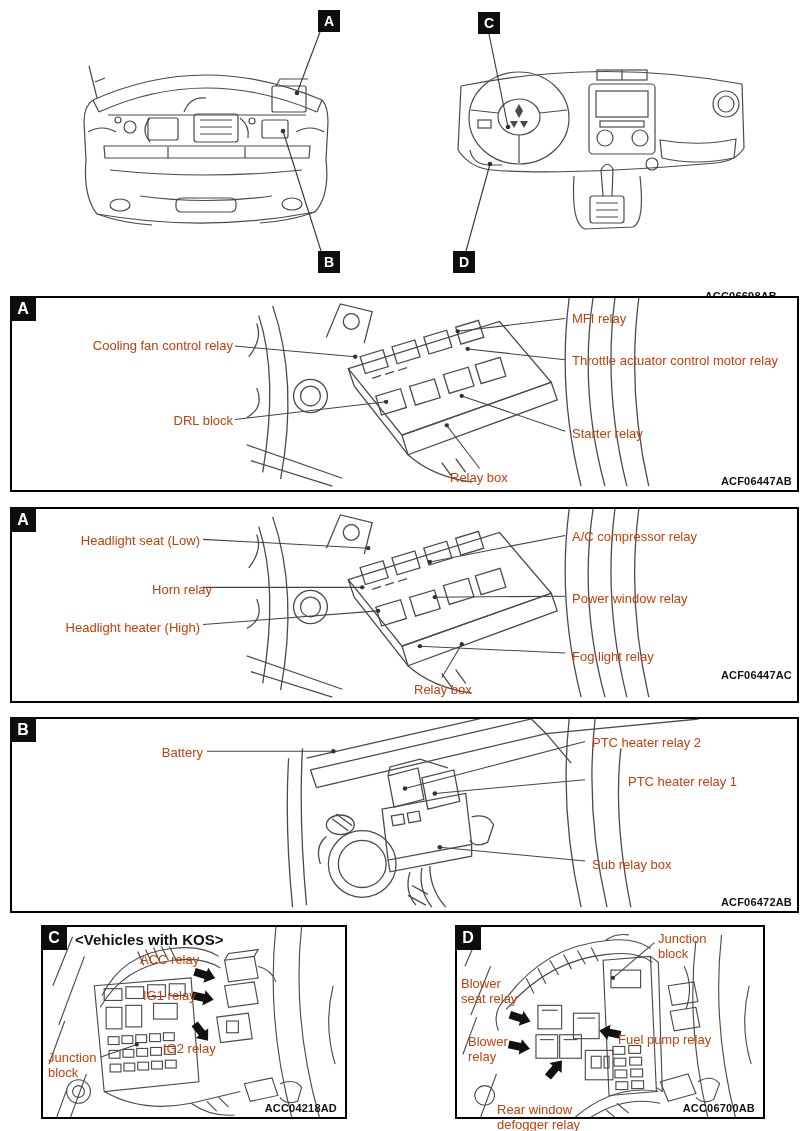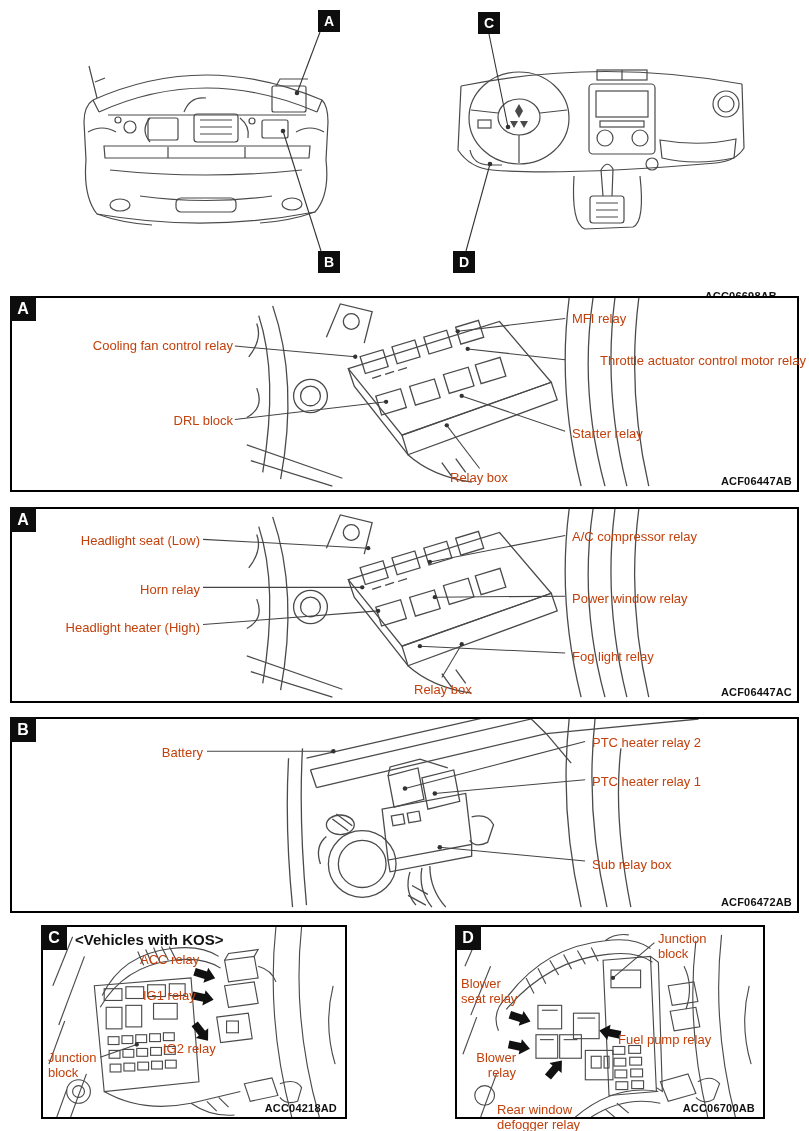--- a/index.html
+++ b/index.html
@@ -145,21 +145,21 @@
       <circle cx="448" cy="34" r="2.2"></circle>
         <circle cx="458" cy="52" r="2.2"></circle>
       <circle cx="452" cy="100" r="2.2"></circle>
         <circle cx="437" cy="130" r="2.2"></circle>
     </g>
   </svg>
   <div class="tag pt">A</div>
   <div class="lbl nw ra" style="left:30px;top:41px;width:191px;">Cooling fan control relay</div>
   <div class="lbl nw ra" style="left:30px;top:116px;width:191px;">DRL block</div>
   <div class="lbl nw" style="left:560px;top:14px;">MFI relay</div>
-  <div class="lbl nw" style="left:560px;top:56px;margin-left:28px;">Throttle actuator control motor relay</div>
+  <div class="lbl nw" style="left:560px;top:56px;">Throttle actuator control motor relay</div>
   <div class="lbl nw" style="left:560px;top:129px;">Starter relay</div>
   <div class="lbl nw" style="left:438px;top:173px;">Relay box</div>
   <div class="code" style="right:5px;bottom:3px;">ACF06447AB</div>
 </div>
 
 <div class="panel" style="left:10px;top:507px;width:789px;height:196px;">
   <svg class="art" viewBox="0 0 789 196" preserveAspectRatio="none">
     <g stroke="#4a4a4a" fill="none" stroke-width="1.3">
       <path d="M248,18 Q268,80 252,178"></path>
         <path d="M262,8 Q288,85 270,185"></path>
@@ -204,27 +204,27 @@
         <circle cx="352" cy="80" r="2.2"></circle>
       <circle cx="368" cy="104" r="2.2"></circle>
         <circle cx="420" cy="54" r="2.2"></circle>
       <circle cx="425" cy="90" r="2.2"></circle>
         <circle cx="410" cy="140" r="2.2"></circle>
       <circle cx="452" cy="138" r="2.2"></circle>
     </g>
   </svg>
   <div class="tag pt">A</div>
   <div class="lbl nw ra" style="left:28px;top:25px;width:160px;">Headlight seat (Low)</div>
-  <div class="lbl nw ra" style="left:28px;top:74px;width:160px;">Horn relay</div>
+  <div class="lbl nw ra" style="left:40px;top:74px;width:160px;">Horn relay</div>
   <div class="lbl nw ra" style="left:28px;top:112px;width:160px;">Headlight heater (High)</div>
   <div class="lbl nw" style="left:560px;top:21px;">A/C compressor relay</div>
   <div class="lbl nw" style="left:560px;top:83px;">Power window relay</div>
   <div class="lbl nw" style="left:560px;top:141px;">Fog light relay</div>
   <div class="lbl nw" style="left:402px;top:174px;">Relay box</div>
-  <div class="code" style="right:5px;bottom:3px;">ACF06447AC</div>
+  <div class="code" style="right:5px;bottom:20px;">ACF06447AC</div>
 </div>
 
 <div class="panel" style="left:10px;top:717px;width:789px;height:196px;">
   <svg class="art" viewBox="0 0 789 196" preserveAspectRatio="none">
     <g stroke="#4a4a4a" fill="none" stroke-width="1.3">
       <path d="M296,40 L512,-10"></path>
         <path d="M300,52 L522,0"></path>
         <path d="M306,70 L537,15"></path>
       <path d="M300,52 L306,70 M522,0 L537,15"></path>
       <path d="M537,15 L562,45"></path>
@@ -259,21 +259,21 @@
     <g fill="#333" stroke="none">
       <circle cx="323" cy="33" r="2.3"></circle>
         <circle cx="395" cy="71" r="2.3"></circle>
       <circle cx="425" cy="76" r="2.3"></circle>
         <circle cx="430" cy="131" r="2.3"></circle>
     </g>
   </svg>
   <div class="tag pt">B</div>
   <div class="lbl nw ra" style="left:30px;top:27px;width:161px;">Battery</div>
   <div class="lbl nw" style="left:580px;top:17px;">PTC heater relay 2</div>
-  <div class="lbl nw" style="left:580px;top:56px;">PTC heater relay 1</div>
+  <div class="lbl nw" style="left:580px;top:56px;padding-left:36px;">PTC heater relay 1</div>
   <div class="lbl nw" style="left:580px;top:139px;">Sub relay box</div>
   <div class="code" style="right:5px;bottom:3px;">ACF06472AB</div>
 </div>
 
 <div class="panel" style="left:41px;top:925px;width:306px;height:194px;">
   <svg class="art" viewBox="0 0 306 194" preserveAspectRatio="none">
     <g stroke="#4a4a4a" fill="none" stroke-width="1.15">
       <path d="M10,60 L30,10"></path>
         <path d="M16,100 L42,30"></path>
         <path d="M6,140 L22,96"></path>
@@ -399,17 +399,17 @@
     <g stroke="#444" stroke-width="1.05">
         <line x1="200" y1="16" x2="158" y2="52"></line>
       </g>
     <g fill="#333" stroke="none">
         <circle cx="158" cy="52" r="2.2"></circle>
       </g>
   </svg>
   <div class="tag pt">D</div>
   <div class="lbl" style="left:201px;top:5px;width:60px;">Junction block</div>
   <div class="lbl" style="left:4px;top:50px;width:64px;">Blower seat relay</div>
-  <div class="lbl" style="left:11px;top:124px;width:48px;text-align:right;">Blower relay</div>
+  <div class="lbl" style="left:11px;top:108px;width:48px;">Blower relay</div>
   <div class="lbl" style="left:40px;top:143px;width:120px;margin-top:33px;">Rear window defogger relay</div>
   <div class="lbl nw" style="left:161px;top:106px;">Fuel pump relay</div>
   <div class="code" style="right:8px;bottom:3px;">ACC06700AB</div>
 </div>
 
 </body></html>

